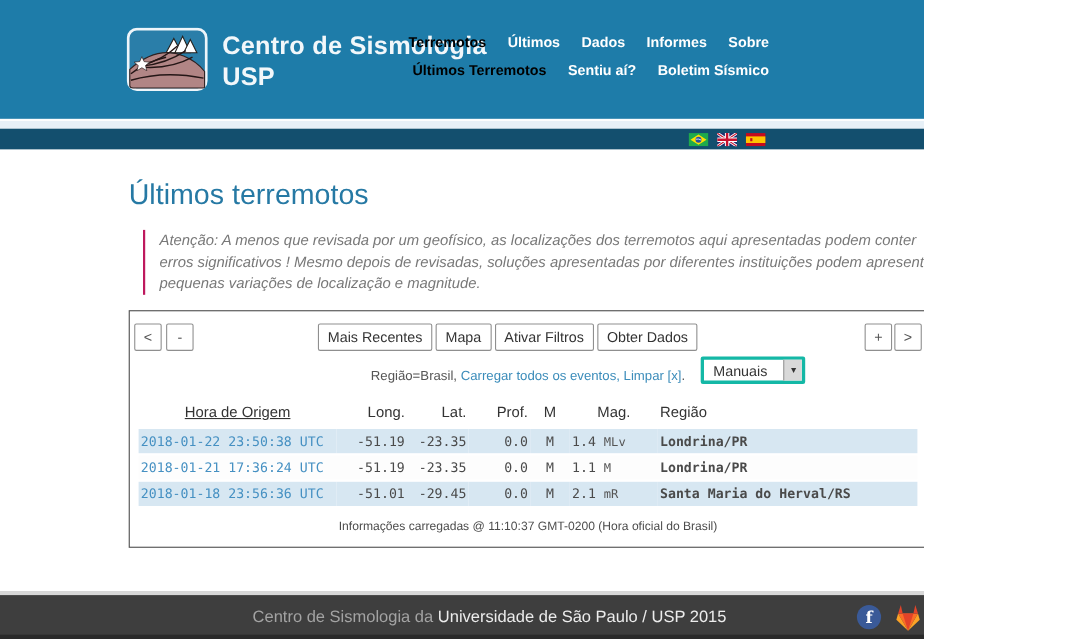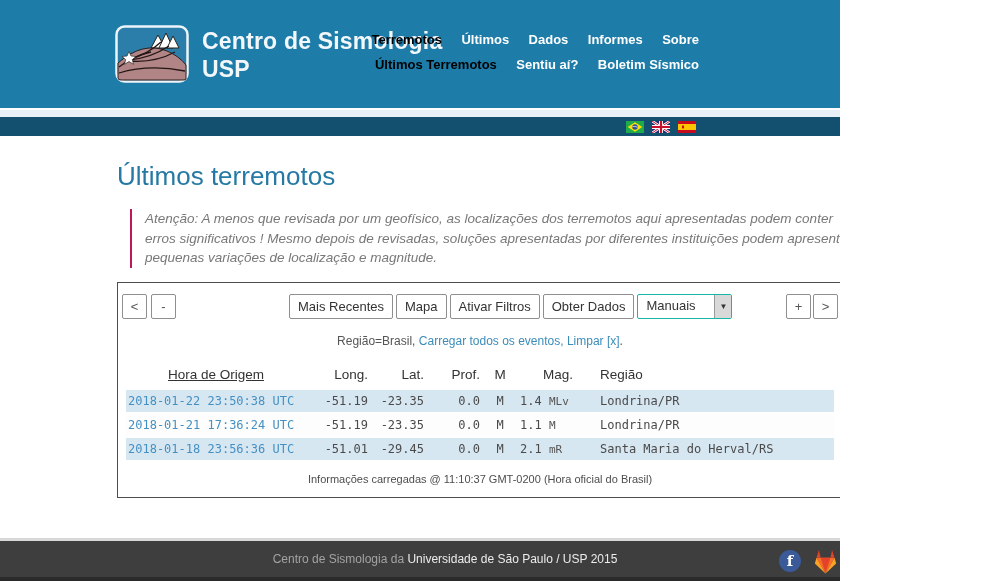--- a/index.html
+++ b/index.html
@@ -33,22 +33,22 @@
   .panel { margin:14px 0 0 117px; width:726px; border:1px solid #4d4d4d; background:#fff;
            padding-bottom:12px; }
   .toolbar { position:relative; height:25px; margin:11px 4px 0 4px; }
   .btn { display:inline-block; background:#fff; border:1px solid #8f8f8f; border-radius:2px;
          color:#333; font-size:13px; padding:3px 8px; height:25px; line-height:17px;
          cursor:pointer; font-family:"Liberation Sans",sans-serif; vertical-align:top; }
   .btn.sq { width:25px; text-align:center; padding:3px 0; color:#555; }
   .tb-left  { position:absolute; left:0; top:0; display:flex; gap:4px; }
   .tb-center{ position:absolute; left:167px; top:0; display:flex; gap:3px; }
   .tb-right { position:absolute; right:0; top:0; display:flex; gap:2px; }
-  .select { display:inline-flex; width:95px; height:25px; border:1px solid #14b8a6;
-            border-radius:2px; background:#fff; cursor:pointer; align-items:stretch; }
+  .select { display:inline-flex; width:95px; height:25px; border:3px solid #14b8a6;
+            border-radius:2px; background:#fff; cursor:pointer; align-items:stretch;margin-top:30px; }
   .select .sel-val { flex:1; font-size:13px; color:#333; padding:3px 0 0 8px; }
   .select .sel-arrow { width:17px; background:#d9d9d9; border-left:1px solid #9a9a9a;
             display:flex; align-items:center; justify-content:center; font-size:8px; color:#333; }
 
   .filter-line { text-align:center; margin-top:15px; font-size:12px; color:#555; }
   .filter-line a { color:#3b8cba; text-decoration:none; cursor:pointer; }
 
   table.quakes { margin:13px 8px 0 8px; width:708px; border-collapse:separate; border-spacing:0 2px; }
   table.quakes th { font-size:13.5px; font-weight:normal; color:#333; padding:4px 2px 6px 2px; }
   th.h-hora { text-align:center; text-decoration:underline; cursor:pointer; }
@@ -59,33 +59,33 @@
   table.quakes td { font-family:"DejaVu Sans Mono","Liberation Mono",monospace; font-size:12px;
                     color:#4a4a4a; padding:4px 2px; height:21px; }
   tr.row-alt td { background:#d7e7f2; }
   tr.row-plain td { background:#fdfdfd; }
   td.c-hora { padding-left:12px; white-space:nowrap;margin-top:16px; }
   td.c-hora a { color:#4590c2; text-decoration:none; cursor:pointer; }
   td.c-num { text-align:right; }
   td.c-m { text-align:center; color:#3a9a3a; }
   td.c-mag { text-align:left; padding-left:14px; color:#333; white-space:nowrap;margin-top:40px; }
   td.c-mag .unit { color:#555; font-size:11px; }
-  td.c-reg { font-family:"Liberation Sans",sans-serif; font-size:13px; color:#2b2b2b; padding-left:14px; }
+  td.c-reg { font-family:"Liberation Sans",sans-serif; font-size:13px; color:#2b2b2b; padding-left:14px;font-weight:bold; }
   .col-hora{width:180px}.col-long{width:64px}.col-lat{width:56px}.col-prof{width:56px}
   .col-m{width:36px}.col-mag{width:80px}
 
   .info-line { text-align:center; font-size:11px; color:#4d4d4d; margin-top:11px; }
   .info-line + .info-line { margin-top:7px; }
 
   
   .footer { height:43px; flex:none; background:#3e3e3e; border-top:3px solid #d8d8d8;
             position:relative; }
   .footer-strip { position:absolute; left:0; bottom:0; width:100%; height:4px; background:#2a2a2a; }
   .footer-text { position:absolute; left:0; top:11px; width:890px; text-align:center;
-                 font-size:12px; color:#a3a3a3; }
+                 font-size:15px; color:#a3a3a3; }
   .footer-text .bright { color:#ececec; }
   .fb-icon { position:absolute; left:779px; top:9px; width:22px; height:22px; border-radius:50%;
              background:#3a5a98; color:#fff; font-weight:bold; font-size:15px; text-align:center;
              line-height:22px; cursor:pointer; font-family:"DejaVu Serif",serif; }
   .gitlab-icon { position:absolute; left:812px; top:7px; width:27px; height:27px; cursor:pointer; }
 </style>
 </head>
 <body>
 
 <div class="page">

